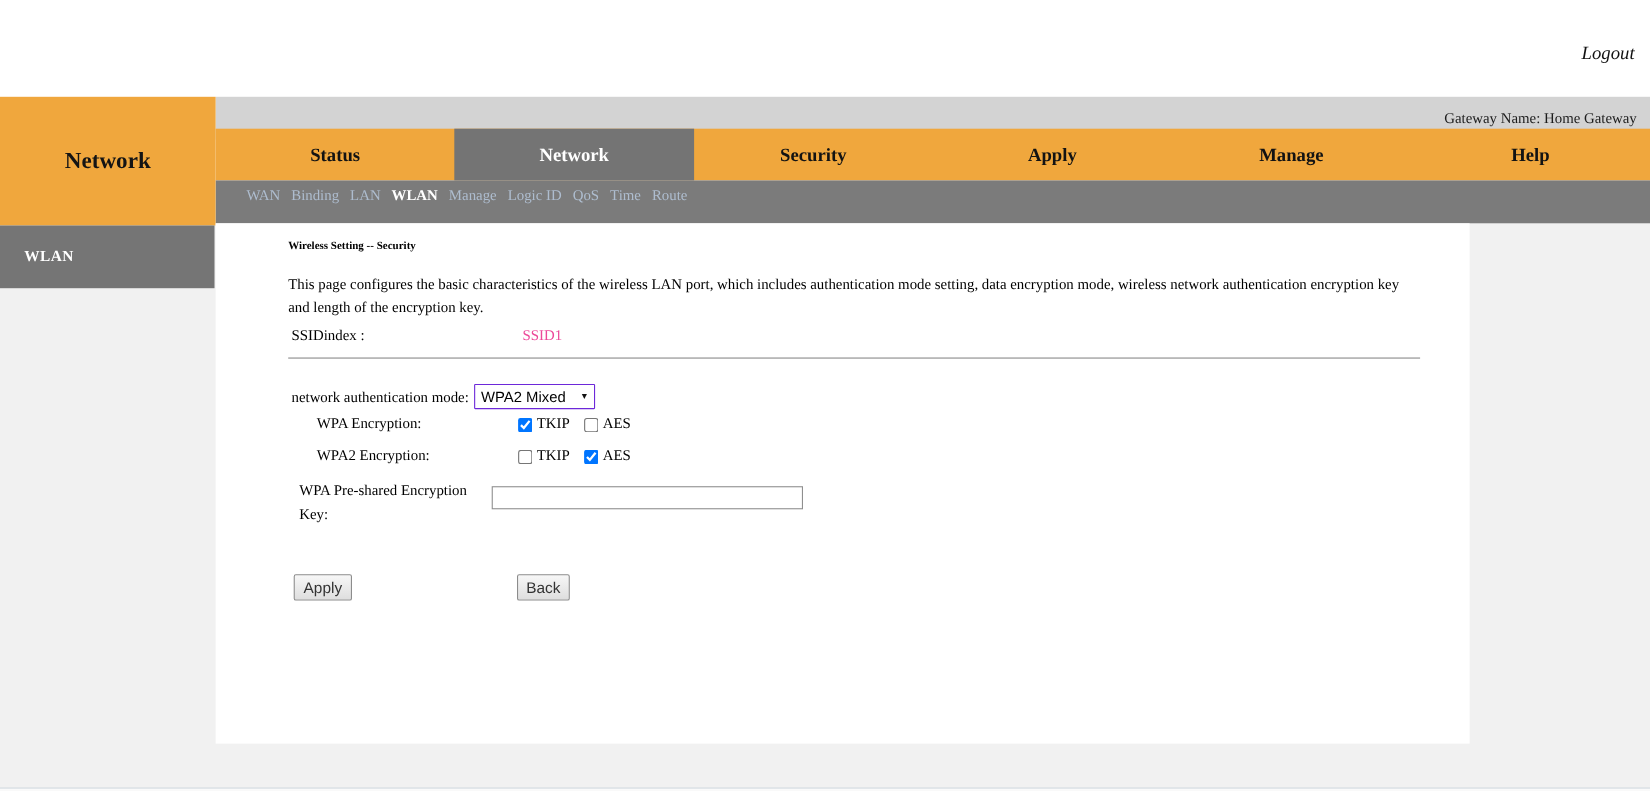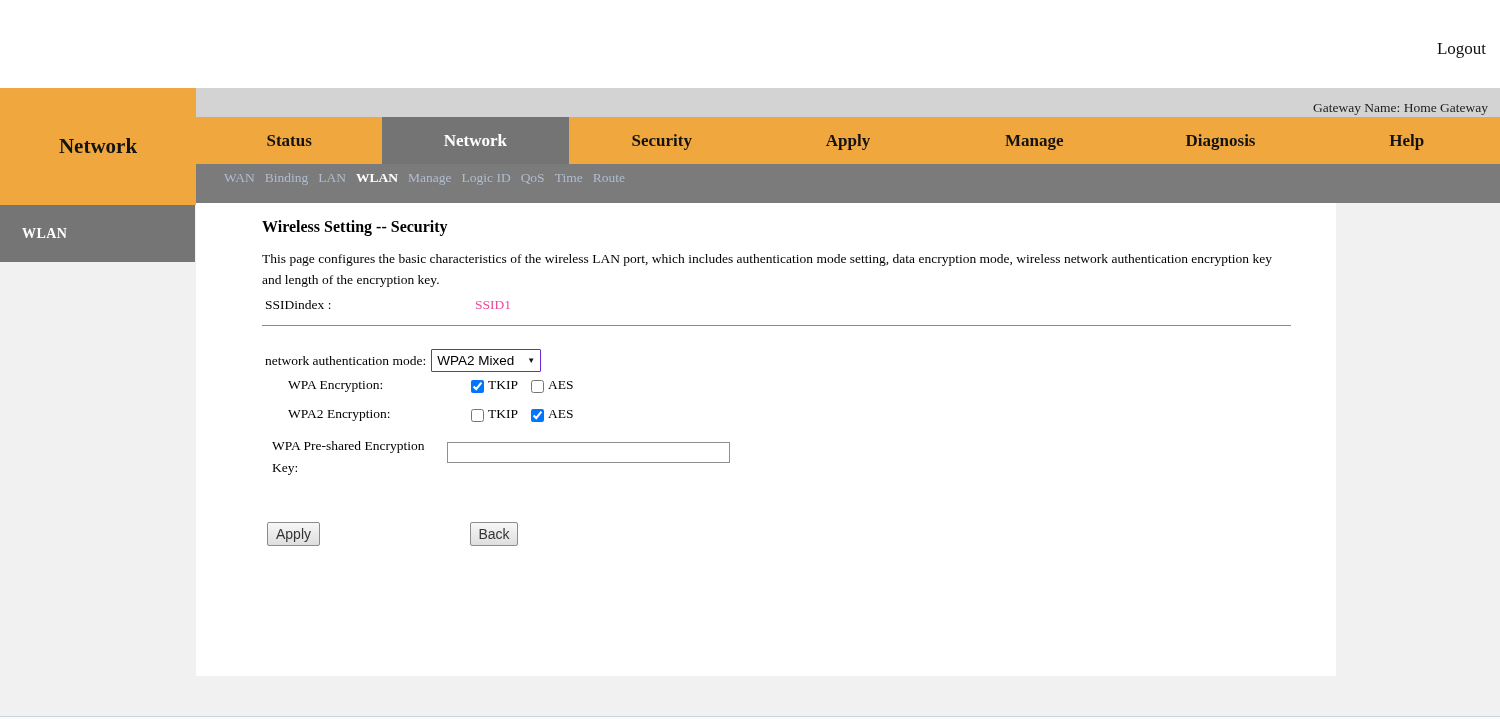--- a/index.html
+++ b/index.html
@@ -10,21 +10,21 @@
     --gateway-bar-gray:#D3D3D3;
     --page-bg-gray:#F1F1F1;
     --subnav-link:#AEBDCF;
   }
   *{margin:0;padding:0;box-sizing:border-box;}
   html,body{width:1500px;height:719px;background:#fff;overflow:hidden;
     font-family:"Liberation Serif","DejaVu Serif",serif;}
   .stage{position:relative;width:1500px;height:719px;background:#fff;}
 
   
-  .logout{position:absolute;top:39px;right:14px;font-size:17px;color:#111;cursor:pointer;}
+  .logout{position:absolute;top:39px;right:14px;font-size:17px;color:#111;cursor:pointer;font-style:italic;}
 
   
   .page-bg{position:absolute;left:0;top:203px;width:1500px;height:516px;background:var(--page-bg-gray);}
   .bottom-line{position:absolute;left:0;top:716px;width:1500px;height:1px;background:#CBD5DD;}
   .bottom-strip{position:absolute;left:0;top:717px;width:1500px;height:2px;background:#FAFAFA;}
 
   
   .gateway-bar{position:absolute;left:196px;top:88px;width:1304px;height:39px;
     background:var(--gateway-bar-gray);display:flex;align-items:center;justify-content:flex-end;
     padding-right:12px;font-size:13.5px;color:#1c1c1c;}
@@ -47,21 +47,21 @@
   .side-head{position:absolute;left:0;top:88px;width:196px;height:117px;
     background:var(--accent-orange);display:flex;align-items:center;justify-content:center;}
   .side-head-title{font-size:21px;font-weight:bold;color:#141414;}
   .side-item{position:absolute;left:0;top:205px;width:195px;height:57px;
     background:var(--wlan-item-gray);display:flex;align-items:center;
     padding-left:22px;cursor:pointer;}
   .side-item-label{font-size:14px;font-weight:bold;color:#fff;letter-spacing:.4px;}
 
   
   .content{position:absolute;left:196px;top:203px;width:1140px;height:473px;background:#fff;}
-  .content-title{position:absolute;left:66px;top:15px;font-size:16px;font-weight:bold;color:#000;}
+  .content-title{position:absolute;left:66px;top:15px;font-size:10px;font-weight:bold;color:#000;}
   .content-desc{position:absolute;left:66px;top:46px;width:1012px;
     font-size:13.5px;color:#000;line-height:1.55;}
   .row-ssid{position:absolute;left:69px;top:94px;font-size:13.5px;color:#000;}
   .ssid-value{position:absolute;left:279px;top:94px;font-size:13.5px;color:#ec4899;}
   .sep{position:absolute;left:66px;top:122px;width:1029px;height:1px;background:#8A8A8A;}
 
   .row-auth{position:absolute;left:69px;top:146px;display:flex;align-items:center;}
   .row-auth .lbl{font-size:13.5px;color:#000;margin-right:5px;text-align:right;}
   .select-wrap{position:relative;display:inline-block;}
   .auth-select{appearance:none;-webkit-appearance:none;-moz-appearance:none;
@@ -103,21 +103,20 @@
   <div class="gateway-bar">
     <span>Gateway Name: Home Gateway</span>
   </div>
 
   <div class="nav">
     <div class="nav-tab">Status</div>
     <div class="nav-tab active">Network</div>
     <div class="nav-tab">Security</div>
     <div class="nav-tab">Apply</div>
     <div class="nav-tab">Manage</div>
-    <div class="nav-tab">Diagnosis</div>
     <div class="nav-tab">Help</div>
   </div>
 
   <div class="subnav">
     <span class="subnav-item">WAN</span>
     <span class="subnav-item">Binding</span>
     <span class="subnav-item">LAN</span>
     <span class="subnav-item active">WLAN</span>
     <span class="subnav-item">Manage</span>
     <span class="subnav-item">Logic ID</span>

